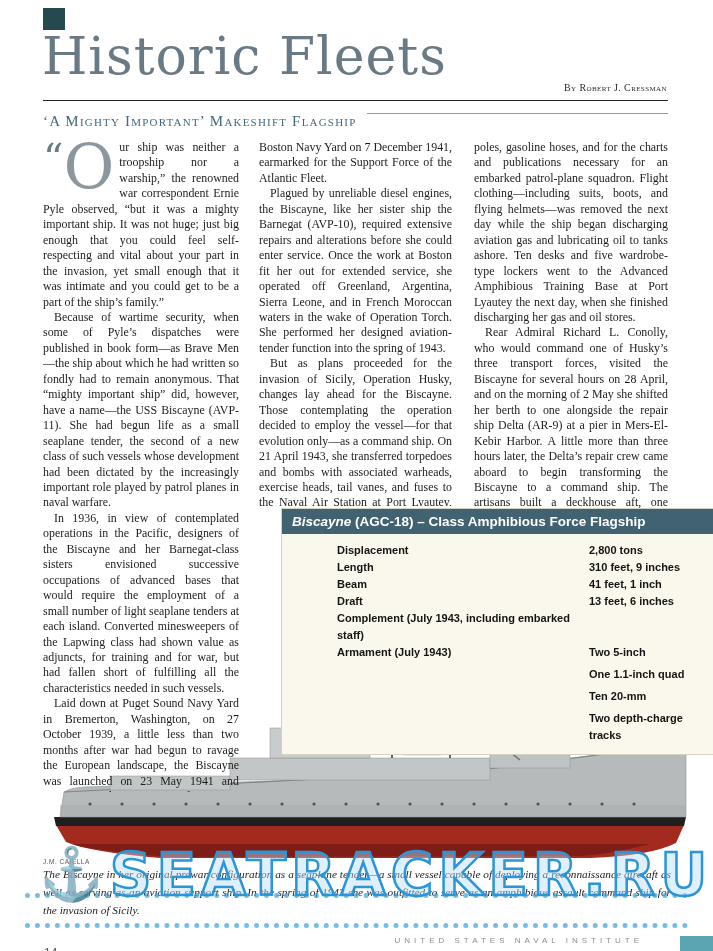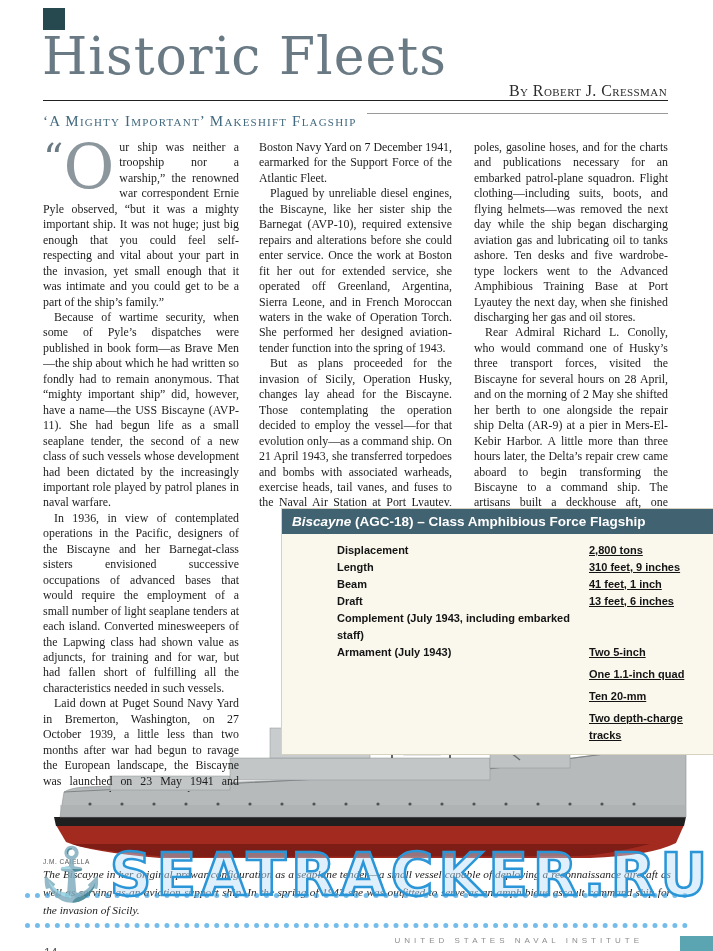--- a/index.html
+++ b/index.html
@@ -14,21 +14,21 @@
   }
   
   .corner-mark{position:absolute;left:43px;top:8px;width:22px;height:22px;background:#26484f;}
   .masthead-title{
     position:absolute;left:42px;top:30px;
     font-family:"DejaVu Serif", serif;
     font-size:52px;color:#697a84;letter-spacing:1px;line-height:1;
   }
   .byline{
     position:absolute;right:46px;top:82px;
-    font-variant:small-caps;font-size:16px;color:#2b2b2b;letter-spacing:.4px;
+    font-variant:small-caps;font-size:10px;color:#2b2b2b;letter-spacing:.4px;
   }
   .title-rule{position:absolute;left:43px;right:45px;top:100px;border-top:1.6px solid #222;}
   .subtitle-row{position:absolute;left:43px;right:45px;top:113px;display:flex;align-items:flex-start;gap:10px;}
   .subtitle{font-variant:small-caps;font-size:15px;color:#41697f;letter-spacing:1.2px;white-space:nowrap;}
   .subtitle-rule{flex:1;border-top:1px solid #9a9a9a;}
   
   .col{
     position:absolute;top:140px;
     font-size:11.9px;line-height:15.45px;text-align:justify;color:#1c1c1c;
     overflow:hidden;z-index:2;
@@ -49,21 +49,21 @@
   }
   .specbox-header{
     background:#416271;color:#ffffff;
     font-family:"Liberation Sans", sans-serif;font-size:13.5px;font-weight:bold;
     padding:5px 10px;
   }
   .spec-rows{padding:8px 10px 10px 12px;margin-left:43px;}
   .spec-row{display:flex;font-family:"Liberation Sans", sans-serif;font-size:11px;font-weight:bold;color:#141414;line-height:17px;}
   .spec-row.gap{margin-top:5px;}
   .spec-label{width:248px;flex:none;padding-right:4px;}
-  .spec-value{flex:1;text-decoration:underline;}
+  .spec-value{flex:1;}
   
   .ship-art{position:absolute;left:20px;top:600px;width:680px;height:262px;z-index:1;}
   
   .caption-block{position:absolute;left:43px;top:858px;width:628px;z-index:2;}
   .credit{font-family:"Liberation Sans", sans-serif;font-size:6.5px;color:#555;letter-spacing:.5px;}
   .caption{font-size:11.3px;font-style:italic;color:#222;line-height:18px;text-align:justify;}
   
   .watermark{position:absolute;left:25px;top:845px;width:663px;height:105px;z-index:10;}
   .wm-dots{position:absolute;left:0;right:0;border-top:5px dotted #3aa0e0;opacity:.7;}
   .wm-dots.top{top:48px;}

